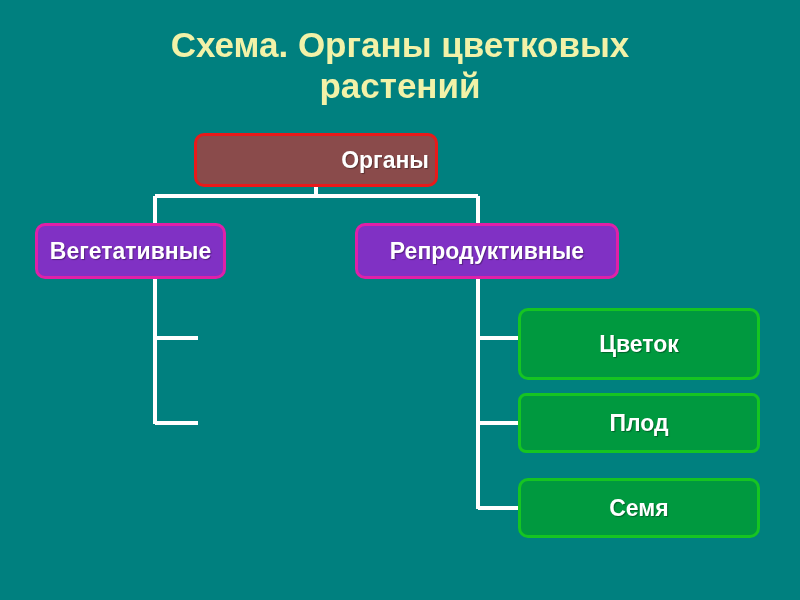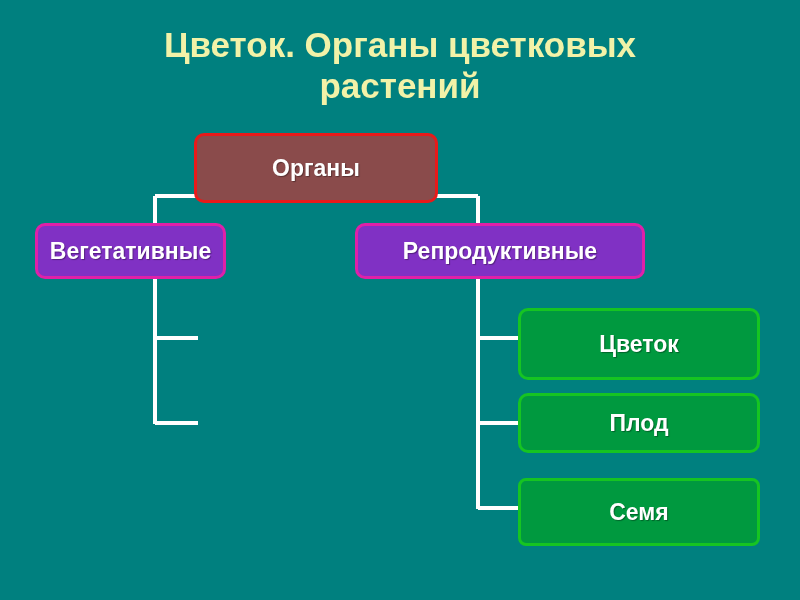--- a/index.html
+++ b/index.html
@@ -74,21 +74,21 @@
   .node-label {
     display: block;
     padding: 0 6px;
   }
 </style>
 </head>
 <body>
 
 <div id="slide" style="background: rgb(0, 128, 127);">
 
-  <div id="slide-title" style="color: rgb(242, 242, 168);">Цветок. Органы цветковых
+  <div id="slide-title" style="color: rgb(242, 242, 168);">Схема. Органы цветковых
 растений</div>
 
   <svg id="connectors" viewBox="0 0 800 600" width="800" height="600">
     <g stroke="#ffffff" stroke-width="4" fill="none" stroke-linecap="butt">
 
       <line x1="316" y1="186" x2="316" y2="196"></line>
 
       <line x1="155" y1="196" x2="478" y2="196"></line>
 
       <line x1="155" y1="196" x2="155" y2="223"></line>
@@ -98,39 +98,39 @@
       <line x1="155" y1="338" x2="198" y2="338"></line>
       <line x1="155" y1="423" x2="198" y2="423"></line>
 
       <line x1="478" y1="278" x2="478" y2="509"></line>
       <line x1="478" y1="338" x2="520" y2="338"></line>
       <line x1="478" y1="423" x2="520" y2="423"></line>
       <line x1="478" y1="508" x2="520" y2="508"></line>
     </g>
   </svg>
 
-  <div class="node root" style="left: 194px; top: 133px; width: 244px; height: 70px; background: rgb(138, 75, 75); border-color: rgb(232, 26, 26);">
+  <div class="node root" style="left: 194px; top: 133px; width: 244px; height: 54px; background: rgb(138, 75, 75); border-color: rgb(232, 26, 26); justify-content: flex-end;">
     <span class="node-label">Органы</span>
   </div>
 
   <div class="node branch" style="left: 35px; top: 223px; width: 191px; height: 56px; background: rgb(128, 49, 196); border-color: rgb(224, 32, 168);">
     <span class="node-label">Вегетативные</span>
   </div>
 
-  <div class="node branch" style="left: 355px; top: 223px; width: 290px; height: 56px; background: rgb(128, 49, 196); border-color: rgb(224, 32, 168);">
+  <div class="node branch" style="left: 355px; top: 223px; width: 264px; height: 56px; background: rgb(128, 49, 196); border-color: rgb(224, 32, 168);">
     <span class="node-label">Репродуктивные</span>
   </div>
 
 
 
   <div class="node leaf" style="left: 518px; top: 308px; width: 242px; height: 72px; background: rgb(0, 153, 63); border-color: rgb(22, 196, 34);">
     <span class="node-label">Цветок</span>
   </div>
 
-  <div class="node leaf" style="left: 518px; top: 393px; width: 242px; height: 60px; background: rgb(0, 153, 63); border-color: rgb(22, 196, 34);">
+  <div class="node leaf" style="left: 518px; top: 393px; width: 242px; height: 60px; background: rgb(0, 153, 63); border-color: rgb(22, 196, 34); border-radius: 8px;">
     <span class="node-label">Плод</span>
   </div>
 
-  <div class="node leaf" style="left: 518px; top: 478px; width: 242px; height: 68px; background: rgb(0, 153, 63); border-color: rgb(22, 196, 34); border-radius: 8px;">
+  <div class="node leaf" style="left: 518px; top: 478px; width: 242px; height: 60px; background: rgb(0, 153, 63); border-color: rgb(22, 196, 34);">
     <span class="node-label">Семя</span>
   </div>
 
 </div>
 
 </body></html>

